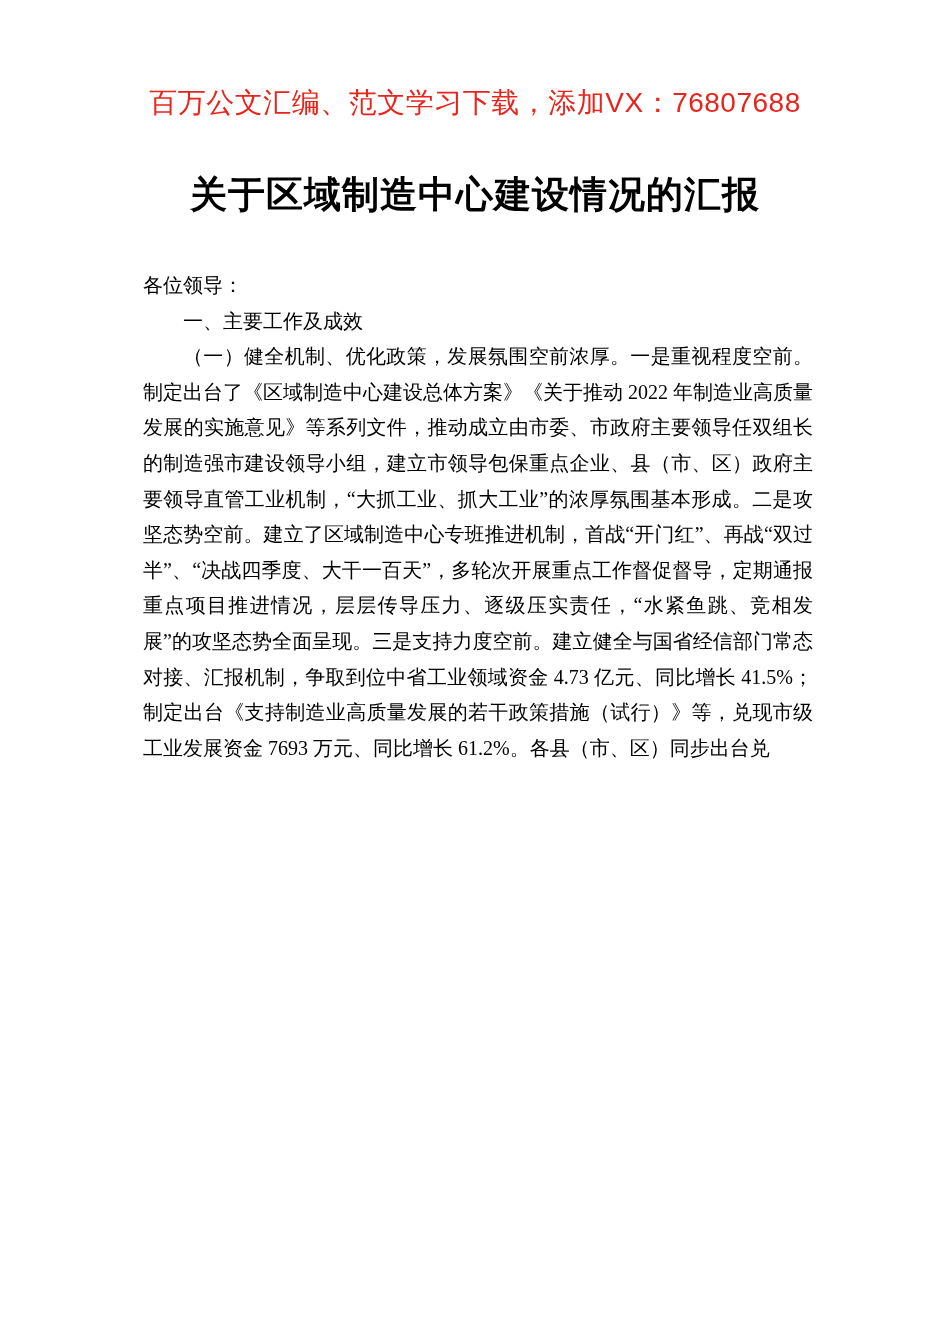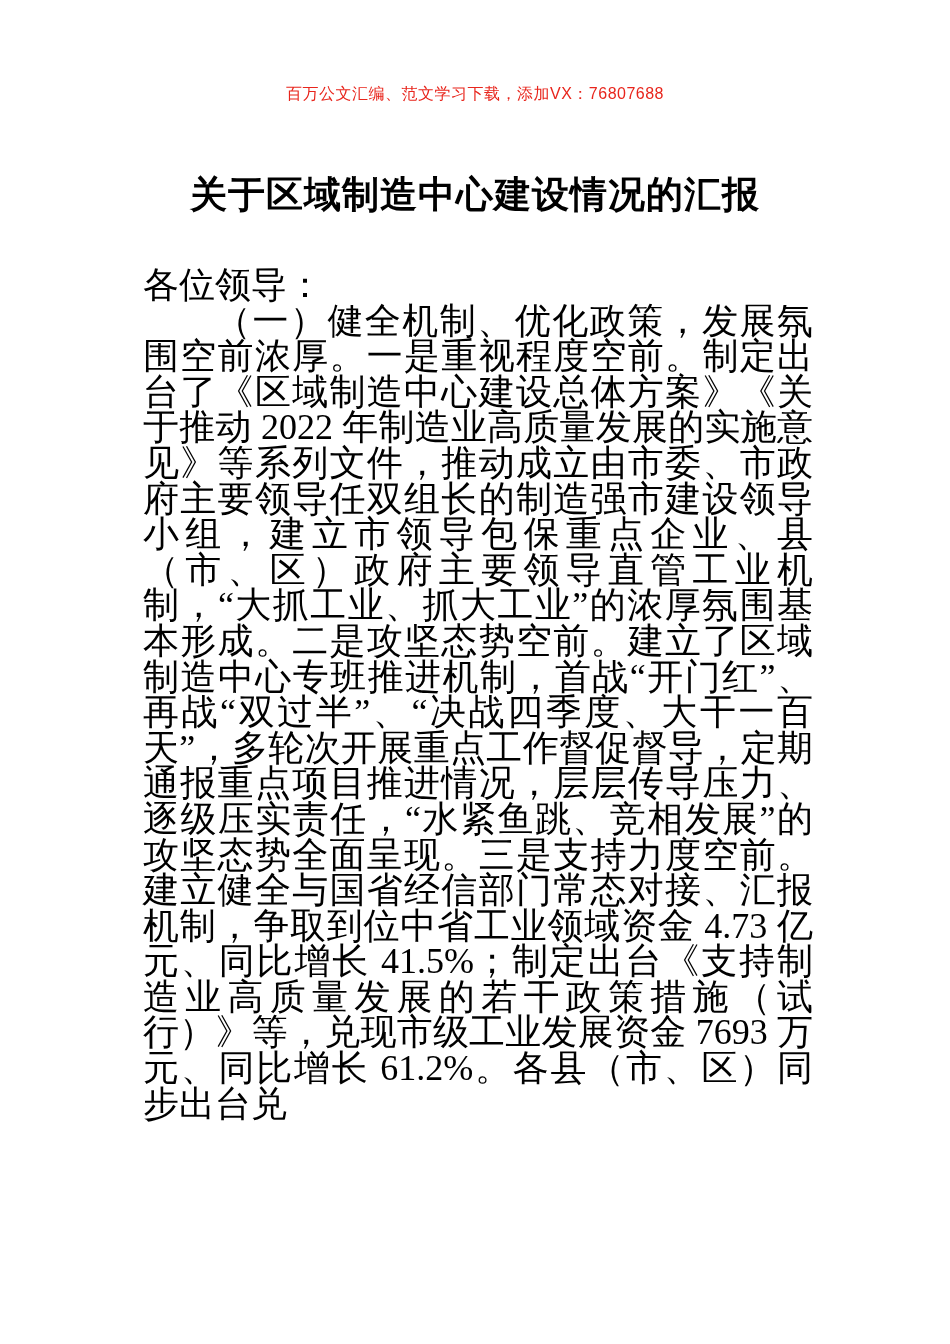--- a/index.html
+++ b/index.html
@@ -13,21 +13,21 @@
     color: #000000;
   }
   .watermark {
     position: absolute;
     top: 84px;
     left: 0;
     width: 100%;
     text-align: center;
     color: #e8251c;
     font-family: "Liberation Sans", sans-serif;
-    font-size: 16px;
+    font-size: 28px;
     letter-spacing: 0.5px;
     white-space: nowrap;
   }
   .doc-title {
     position: absolute;
     top: 170px;
     left: 0;
     width: 100%;
     margin: 0;
     text-align: center;
@@ -35,36 +35,37 @@
     font-size: 37px;
     font-weight: 700;
     letter-spacing: 1px;
     color: #000000;
   }
   .doc-body {
     position: absolute;
     top: 268px;
     left: 143px;
     width: 670px;
-    font-size: 36px;
+    font-size: 20px;
     line-height: 35.6px;
     text-align: justify;
     text-justify: inter-ideograph;
   }
   .doc-body p { margin: 0; padding: 0; }
   .indent { text-indent: 2em; }
   .section-heading { font-weight: 400; }
 </style>
 </head>
 <body>
 
 <div class="page">
 
   <div class="watermark">百万公文汇编、范文学习下载，添加VX：76807688</div>
 
   <h1 class="doc-title">关于区域制造中心建设情况的汇报</h1>
 
   <div class="doc-body">
     <p class="para salutation">各位领导：</p>
+    <p class="para indent section-heading">一、主要工作及成效</p>
     <p class="para indent">（一）健全机制、优化政策，发展氛围空前浓厚。一是重视程度空前。制定出台了《区域制造中心建设总体方案》《关于推动 2022 年制造业高质量发展的实施意见》等系列文件，推动成立由市委、市政府主要领导任双组长的制造强市建设领导小组，建立市领导包保重点企业、县（市、区）政府主要领导直管工业机制，“大抓工业、抓大工业”的浓厚氛围基本形成。二是攻坚态势空前。建立了区域制造中心专班推进机制，首战“开门红”、再战“双过半”、“决战四季度、大干一百天”，多轮次开展重点工作督促督导，定期通报重点项目推进情况，层层传导压力、逐级压实责任，“水紧鱼跳、竞相发展”的攻坚态势全面呈现。三是支持力度空前。建立健全与国省经信部门常态对接、汇报机制，争取到位中省工业领域资金 4.73 亿元、同比增长 41.5%；制定出台《支持制造业高质量发展的若干政策措施（试行）》等，兑现市级工业发展资金 7693 万元、同比增长 61.2%。各县（市、区）同步出台兑</p>
   </div>
 
 </div>
 
 </body></html>

